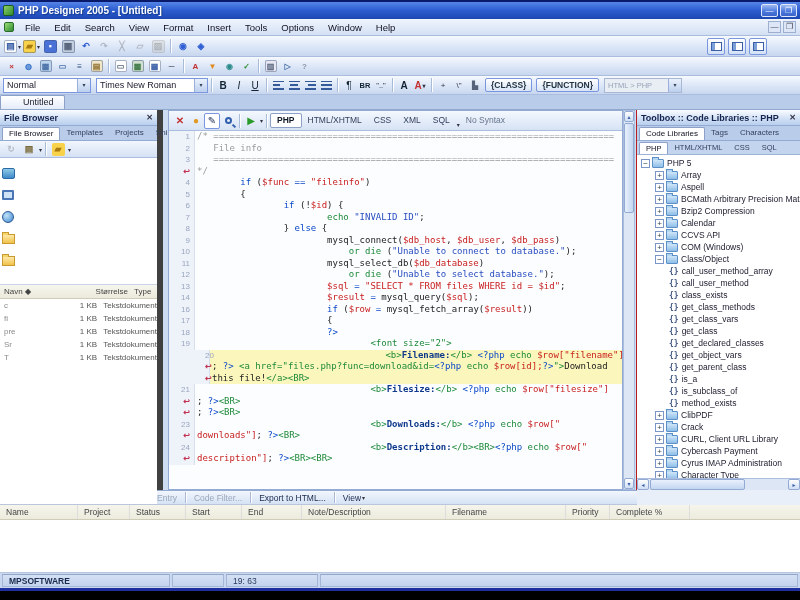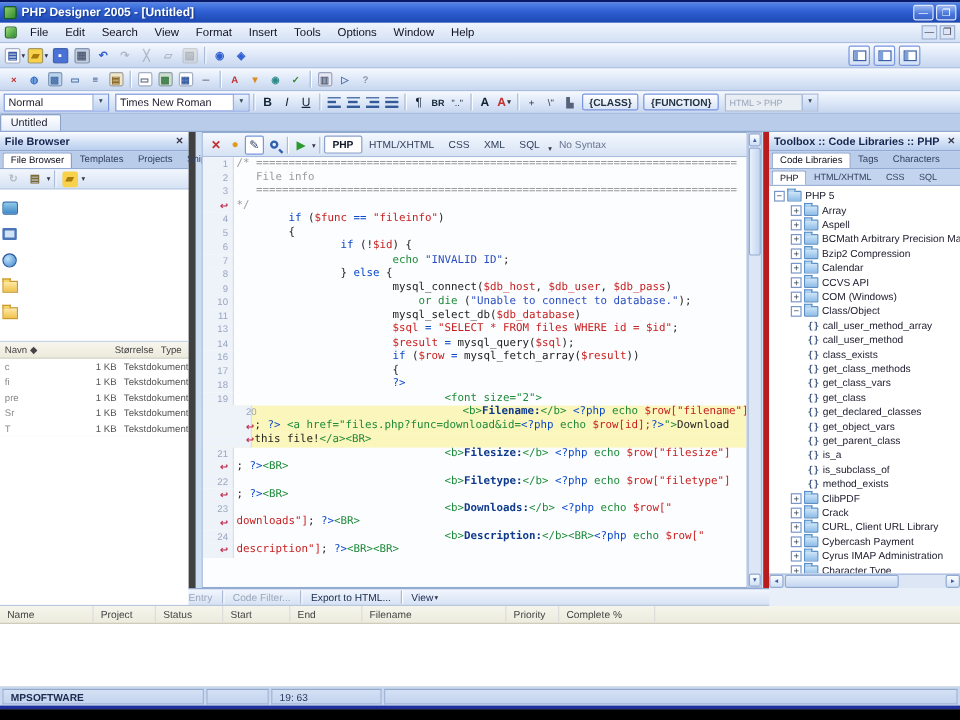--- a/index.html
+++ b/index.html
@@ -54,21 +54,21 @@
   .albar { width:11px; height:9px; display:inline-flex; flex-direction:column; justify-content:space-between; }
   .albar i { display:block; height:1.5px; background:#345a9a; }
   .al-l i:nth-child(2){width:70%;} .al-c i:nth-child(2){width:70%;margin:0 auto;}
   .al-r i:nth-child(2){width:70%;margin-left:auto;} 
   .codebtn { border:1px solid #7a96df; border-radius:2px; background:linear-gradient(180deg,#fff,#d8e4f6);
              font-size:8.5px; font-weight:bold; color:#234; padding:1px 5px; margin:0 2px; }
 
   
   .doctabs { height:15px; background:#b9cdeb; border-bottom:1px solid #8fa8cc; display:flex; align-items:flex-end; padding-left:0; }
   .dtab { height:14px; background:linear-gradient(180deg,#ffffff,#e4ecf9); border:1px solid #8ca0c8; border-bottom:none;
-          border-radius:2px 2px 0 0; font-size:9px; padding:1px 10px 0 8px; color:#223; }
+          border-radius:2px 2px 0 0; font-size:9px; padding:1px 10px 0 22px; color:#223; }
 
   
   .main { position:relative; height:380px; background:#cdddf2; }
 
   .phead { height:16px; background:linear-gradient(180deg,#fafcff,#cfdff5 60%,#b9cfee); border-bottom:1px solid #93abd2;
            display:flex; align-items:center; font-weight:bold; font-size:9px; color:#14244e; padding:0 4px; }
   .phead .x { margin-left:auto; color:#334; font-size:8px; font-weight:bold; }
   .ptabs { height:15px; background:#b9cdeb; border-bottom:1px solid #93abd2; display:flex; align-items:flex-end; padding-left:2px; }
   .ptab { height:13px; font-size:8px; color:#33415e; padding:1px 6px 0; white-space:nowrap; }
   .ptab.on { background:#fff; border:1px solid #8ca0c8; border-bottom:none; border-radius:2px 2px 0 0; color:#112; }
@@ -118,21 +118,21 @@
 
   
   .vscroll { position:absolute; left:623px; top:0; width:12px; height:380px; background:#dce6f5; border:1px solid #aabdde; }
   .sarr { height:11px; background:linear-gradient(180deg,#fdfefe,#cfdff5); border:1px solid #93abd2; border-radius:2px;
           color:#3a5fa8; font-size:6px; text-align:center; line-height:10px; }
   .sarr.bottom { position:absolute; bottom:0; left:0; right:0; }
   .sthumb { position:absolute; top:12px; left:0; right:0; height:90px; border:1px solid #93abd2; border-radius:2px;
             background:linear-gradient(90deg,#e8f0fc,#c4d6f0); }
 
   
-  .rpanel { position:absolute; left:636px; top:0; width:164px; height:380px; background:#e9eff9; border-left:5px solid #b91c1c; }
+  .rpanel { position:absolute; left:636px; top:0; width:164px; height:380px; background:#e9eff9; border-left:1px solid #b91c1c; }
   .rsub { height:14px; background:#c3d4ee; border-bottom:1px solid #9db3d6; display:flex; align-items:flex-end; padding-left:2px; }
   .rsub .ptab { font-size:7.5px; height:12px; }
   .rtree { height:323px; background:#fff; overflow:hidden; padding-top:2px; }
   .rrow { height:12px; display:flex; align-items:center; font-size:8.5px; color:#223; white-space:nowrap; overflow:hidden; }
   .pm { width:9px; height:9px; flex:0 0 9px; border:1px solid #7a96c8; background:#fff; font-size:8px; line-height:7px;
         text-align:center; color:#345; margin-right:2px; }
   .fold { width:12px; height:9px; flex:0 0 12px; background:linear-gradient(180deg,#cfe6f8,#8fbde8); border:1px solid #5a8fc8;
           border-radius:1px; position:relative; margin-right:3px; }
   .fold:before { content:""; position:absolute; top:-3px; left:-1px; width:5px; height:2px; background:#b4d6f0;
                  border:1px solid #5a8fc8; border-bottom:none; }
@@ -493,32 +493,32 @@
           <div class="cl"><span class="gut">3</span><span class="ct"><span class="sg-g">   ==========================================================================</span></span></div>
           <div class="cl"><span class="gut"><span class="wrapg">↩</span></span><span class="ct"><span class="sg-g">*/</span></span></div>
           <div class="cl"><span class="gut">4</span><span class="ct"><span class="sg-t">        </span><span class="sg-k">if</span><span class="sg-t"> (</span><span class="sg-v">$func</span><span class="sg-k"> == </span><span class="sg-v">"fileinfo"</span><span class="sg-t">)</span></span></div>
           <div class="cl"><span class="gut">5</span><span class="ct"><span class="sg-t">        {</span></span></div>
           <div class="cl"><span class="gut">6</span><span class="ct"><span class="sg-t">                </span><span class="sg-k">if</span><span class="sg-t"> (!</span><span class="sg-v">$id</span><span class="sg-t">) {</span></span></div>
           <div class="cl"><span class="gut">7</span><span class="ct"><span class="sg-t">                        </span><span class="sg-h">echo </span><span class="sg-n">"INVALID ID"</span><span class="sg-t">;</span></span></div>
           <div class="cl"><span class="gut">8</span><span class="ct"><span class="sg-t">                } </span><span class="sg-k">else</span><span class="sg-t"> {</span></span></div>
           <div class="cl"><span class="gut">9</span><span class="ct"><span class="sg-t">                        mysql_connect(</span><span class="sg-v">$db_host</span><span class="sg-t">, </span><span class="sg-v">$db_user</span><span class="sg-t">, </span><span class="sg-v">$db_pass</span><span class="sg-t">)</span></span></div>
           <div class="cl"><span class="gut">10</span><span class="ct"><span class="sg-t">                            </span><span class="sg-h">or die </span><span class="sg-t">(</span><span class="sg-n">"Unable to connect to database."</span><span class="sg-t">);</span></span></div>
           <div class="cl"><span class="gut">11</span><span class="ct"><span class="sg-t">                        mysql_select_db(</span><span class="sg-v">$db_database</span><span class="sg-t">)</span></span></div>
+          <div class="cl"><span class="gut">12</span><span class="ct"><span class="sg-t">                            </span><span class="sg-h">or die </span><span class="sg-t">(</span><span class="sg-n">"Unable to select database."</span><span class="sg-t">);</span></span></div>
           <div class="cl"><span class="gut">13</span><span class="ct"><span class="sg-t">                        </span><span class="sg-v">$sql</span><span class="sg-k"> = </span><span class="sg-v">"SELECT * FROM files WHERE id = $id"</span><span class="sg-t">;</span></span></div>
           <div class="cl"><span class="gut">14</span><span class="ct"><span class="sg-t">                        </span><span class="sg-v">$result</span><span class="sg-k"> = </span><span class="sg-t">mysql_query(</span><span class="sg-v">$sql</span><span class="sg-t">);</span></span></div>
           <div class="cl"><span class="gut">16</span><span class="ct"><span class="sg-t">                        </span><span class="sg-k">if</span><span class="sg-t"> (</span><span class="sg-v">$row</span><span class="sg-k"> = </span><span class="sg-t">mysql_fetch_array(</span><span class="sg-v">$result</span><span class="sg-t">))</span></span></div>
           <div class="cl"><span class="gut">17</span><span class="ct"><span class="sg-t">                        {</span></span></div>
           <div class="cl"><span class="gut">18</span><span class="ct"><span class="sg-t">                        </span><span class="sg-p">?&gt;</span></span></div>
           <div class="cl"><span class="gut">19</span><span class="ct"><span class="sg-t">                                </span><span class="sg-h">&lt;font size="2"&gt;</span></span></div>
           <div class="cl hl"><span class="gut">20</span><span class="ct"><span class="sg-t">                                </span><span class="sg-h">&lt;b&gt;</span><span class="sg-b">Filename:</span><span class="sg-h">&lt;/b&gt;</span><span class="sg-t"> </span><span class="sg-p">&lt;?php </span><span class="sg-h">echo </span><span class="sg-v">$row["filename"]</span></span></div>
           <div class="cl hl"><span class="gut"><span class="wrapg">↩</span></span><span class="ct"><span class="sg-t">; </span><span class="sg-p">?&gt;</span><span class="sg-t"> </span><span class="sg-h">&lt;a href="files.php?func=download&amp;id=</span><span class="sg-p">&lt;?php </span><span class="sg-h">echo </span><span class="sg-v">$row[id];</span><span class="sg-p">?&gt;</span><span class="sg-h">"&gt;</span><span class="sg-t">Download</span></span></div>
           <div class="cl hl"><span class="gut"><span class="wrapg">↩</span></span><span class="ct"><span class="sg-t">this file!</span><span class="sg-h">&lt;/a&gt;&lt;BR&gt;</span></span></div>
           <div class="cl"><span class="gut">21</span><span class="ct"><span class="sg-t">                                </span><span class="sg-h">&lt;b&gt;</span><span class="sg-b">Filesize:</span><span class="sg-h">&lt;/b&gt;</span><span class="sg-t"> </span><span class="sg-p">&lt;?php </span><span class="sg-h">echo </span><span class="sg-v">$row["filesize"]</span></span></div>
           <div class="cl"><span class="gut"><span class="wrapg">↩</span></span><span class="ct"><span class="sg-t">; </span><span class="sg-p">?&gt;</span><span class="sg-h">&lt;BR&gt;</span></span></div>
-          <div class="cl"><span class="gut">22</span><span class="ct"><span class="sg-t">                                </span><span class="sg-h">&lt;b&gt;</span><span class="sg-b">Filetype:</span><span class="sg-h">&lt;/b&gt;</span><span class="sg-t"> </span><span class="sg-p">&lt;?php </span><span class="sg-h">echo </span><span class="sg-v">$row["filetype"]</span></span></div>
           <div class="cl"><span class="gut"><span class="wrapg">↩</span></span><span class="ct"><span class="sg-t">; </span><span class="sg-p">?&gt;</span><span class="sg-h">&lt;BR&gt;</span></span></div>
           <div class="cl"><span class="gut">23</span><span class="ct"><span class="sg-t">                                </span><span class="sg-h">&lt;b&gt;</span><span class="sg-b">Downloads:</span><span class="sg-h">&lt;/b&gt;</span><span class="sg-t"> </span><span class="sg-p">&lt;?php </span><span class="sg-h">echo </span><span class="sg-v">$row["</span></span></div>
           <div class="cl"><span class="gut"><span class="wrapg">↩</span></span><span class="ct"><span class="sg-v">downloads"]</span><span class="sg-t">; </span><span class="sg-p">?&gt;</span><span class="sg-h">&lt;BR&gt;</span></span></div>
           <div class="cl"><span class="gut">24</span><span class="ct"><span class="sg-t">                                </span><span class="sg-h">&lt;b&gt;</span><span class="sg-b">Description:</span><span class="sg-h">&lt;/b&gt;&lt;BR&gt;</span><span class="sg-p">&lt;?php </span><span class="sg-h">echo </span><span class="sg-v">$row["</span></span></div>
           <div class="cl"><span class="gut"><span class="wrapg">↩</span></span><span class="ct"><span class="sg-v">description"]</span><span class="sg-t">; </span><span class="sg-p">?&gt;</span><span class="sg-h">&lt;BR&gt;&lt;BR&gt;</span></span></div>
         </div>
     </div>
 
     <div class="vscroll">
       <div class="sarr">▴</div>
@@ -702,20 +702,21 @@
         <span>View</span>
         <span class="dd">▾</span>
       </span>
     </div>
   <div class="bhead" id="bhead">
       <span class="bcol" style="width: 78px;">Name</span>
       <span class="bcol" style="width: 52px;">Project</span>
       <span class="bcol" style="width: 56px;">Status</span>
       <span class="bcol" style="width: 56px;">Start</span>
       <span class="bcol" style="width: 60px;">End</span>
+      <span class="bcol" style="width: 144px;">Note/Description</span>
       <span class="bcol" style="width: 120px;">Filename</span>
       <span class="bcol" style="width: 44px;">Priority</span>
       <span class="bcol" style="width: 80px;">Complete %</span>
     </div>
   <div class="bwhite"></div>
 
   <div class="statusbar">
     <span class="scell brand">MPSOFTWARE</span>
     <span class="scell mini"></span>
     <span class="scell pos">19: 63</span>

